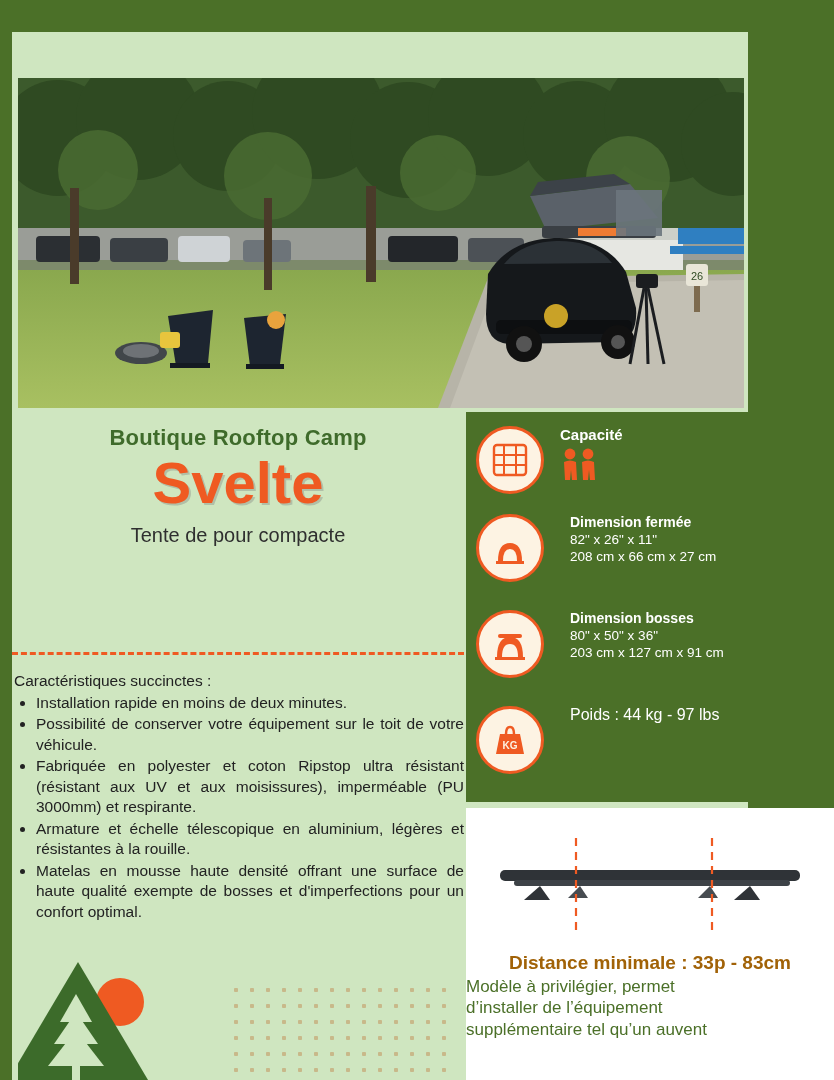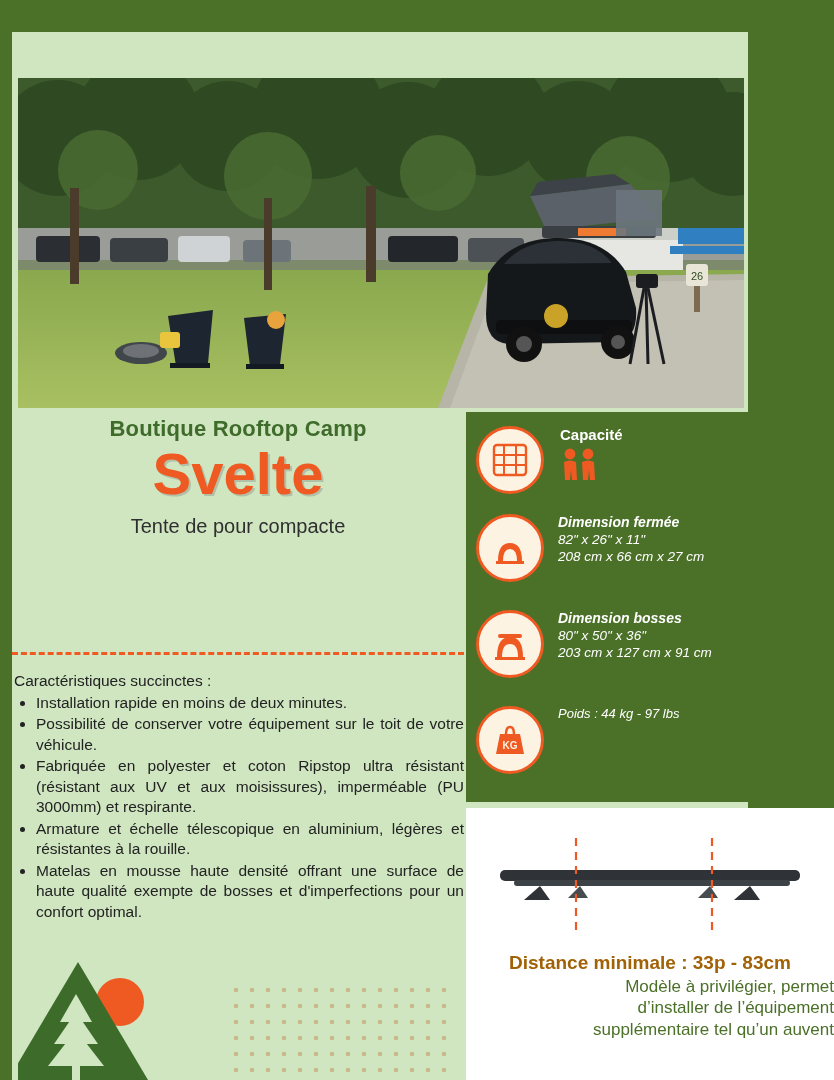--- a/index.html
+++ b/index.html
@@ -40,21 +40,21 @@
     overflow: hidden;
     background: #6f8f58;
     margin-top: 13px;
   }
   .hero-svg { display:block; width:726px; height:330px; }
 
   
   .title-block {
     position: absolute;
     left: 18px;
-    top: 416px;
+    top: 425px;
     width: 440px;
     text-align: center;
   }
   .brand {
     font-size: 22px;
     font-weight: bold;
     color: #3f6b2b;
     letter-spacing: .2px;
   }
   .product-name {
@@ -121,64 +121,63 @@
     height: 62px;
     border-radius: 50%;
     background: #fdf3e3;
     border: 3px solid #ef5a22;
     display: flex;
     align-items: center;
     justify-content: center;
     flex: none;
   }
   .spec-text {
-    margin-left: 14px;
+    margin-left: 26px;
     color: #ffffff;
-    font-style: italic;
   }
   .spec-title {
     font-size: 14px;
     font-weight: bold;
     margin-bottom: 2px;
   }
   .spec-line {
     font-size: 13.5px;
     line-height: 1.25;
   }
   .people { display:flex; gap:3px; align-items:flex-end; margin-top:4px;}
 
   
   .cap-row { top: 14px; }
   .cap-text { margin-left: 16px; }
   .cap-title { color:#fff; font-size:15px; font-weight:bold; }
 
   .dim1-row { top: 102px; }
   .dim2-row { top: 198px; }
   .weight-row { top: 294px; }
-  .weight-text { font-size: 13px; color:#fff; }
+  .weight-text { font-size: 16px; color:#fff; }
 
   
   .diagram-panel {
     position: absolute;
     left: 466px;
     top: 808px;
     width: 368px;
     height: 272px;
     background: #ffffff;
   }
   .bar-svg { display:block; margin: 10px auto 0 auto; }
   .dist-title {
     text-align: center;
     color: #a16207;
     font-weight: bold;
     font-size: 19px;
     margin-top: 4px;
   }
   .dist-sub {
-    text-align: right;
+    text-align: left;
     color: #4b7028;
     font-size: 17px;
     line-height: 1.25;
     margin-top: 2px;
   }
 
   
   .logo-wrap {
     position: absolute;
     left: 18px;

